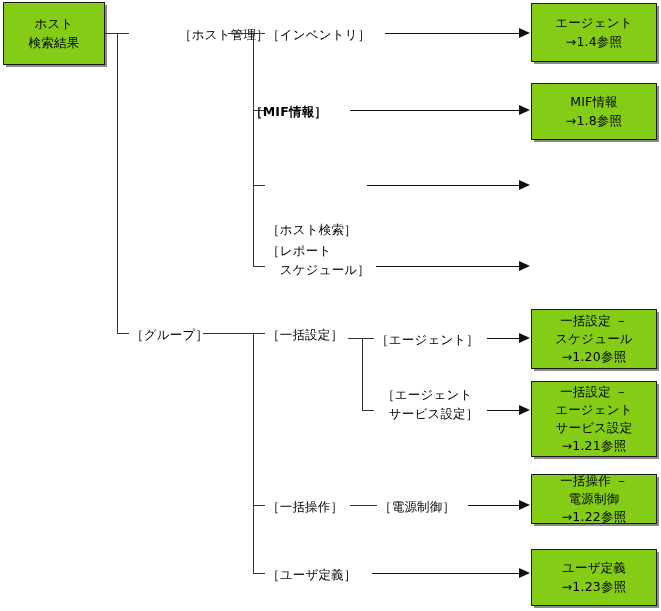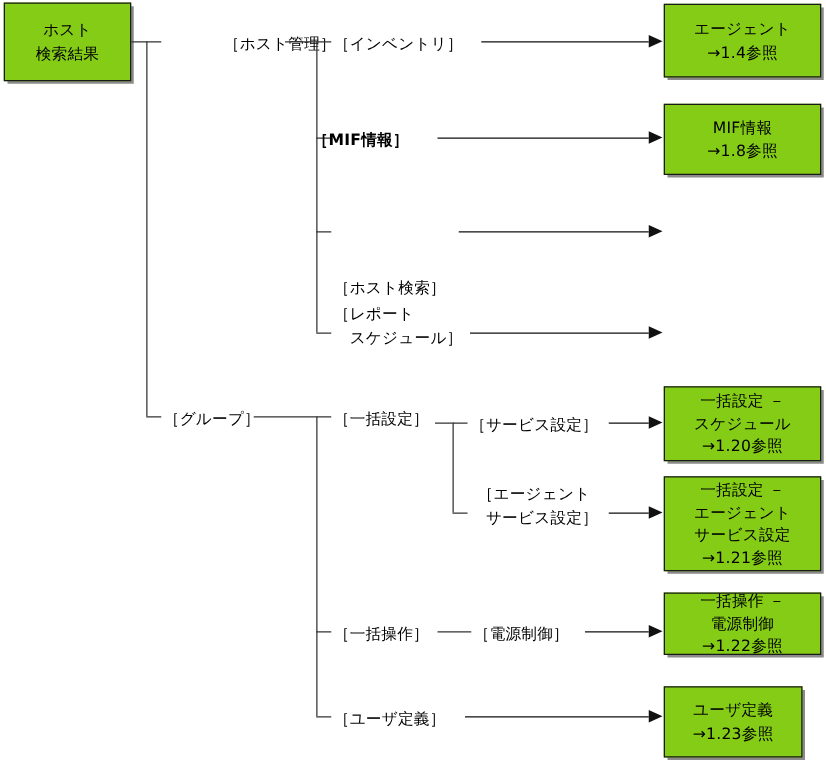--- a/index.html
+++ b/index.html
@@ -129,21 +129,21 @@
 
   <div class="node-label" style="left:267px; top:326px;"><span>［一括設定］</span></div>
   <div class="node-label" style="left:267px; top:498px;"><span>［一括操作］</span></div>
   <div class="node-label" style="left:267px; top:566px;"><span>［ユーザ定義］</span></div>
 
   <div class="h-line" style="left:348px; top:338px; width:14px;"></div>
   <div class="v-line" style="left:362px; top:338px; height:72px;"></div>
   <div class="h-line" style="left:362px; top:338px; width:12px;"></div>
   <div class="h-line" style="left:362px; top:410px; width:12px;"></div>
 
-  <div class="node-label" style="left:376px; top:331px;"><span>［サービス設定］</span></div>
+  <div class="node-label" style="left:376px; top:331px;"><span>［エージェント］</span></div>
   <div class="node-label" style="left:376px; top:386px;text-align:center;"><span>［エージェント
 　サービス設定］</span></div>
 
   <div class="arrow-line" style="left:487px; top:338px; width:32px;"></div>
   <div class="arrow-head" style="left:519px; top:333px;"></div>
 
   <div class="arrow-line" style="left:487px; top:410px; width:32px;"></div>
   <div class="arrow-head" style="left:519px; top:405px;"></div>
 
   <div class="h-line" style="left:350px; top:505px; width:27px;"></div>
@@ -179,18 +179,18 @@
 サービス設定
 →1.21参照</span>
   </div>
 
   <div class="node-box" style="left:531px; top:474px; width:126px; height:50px;">
     <span class="lines">一括操作 －
 電源制御
 →1.22参照</span>
   </div>
 
-  <div class="node-box" style="left:531px; top:549px; width:111px; height:57px;">
+  <div class="node-box" style="left:531px; top:549px; width:126px; height:57px;">
     <span class="lines">ユーザ定義
 →1.23参照</span>
   </div>
 
 </div>
 
 </body></html>

